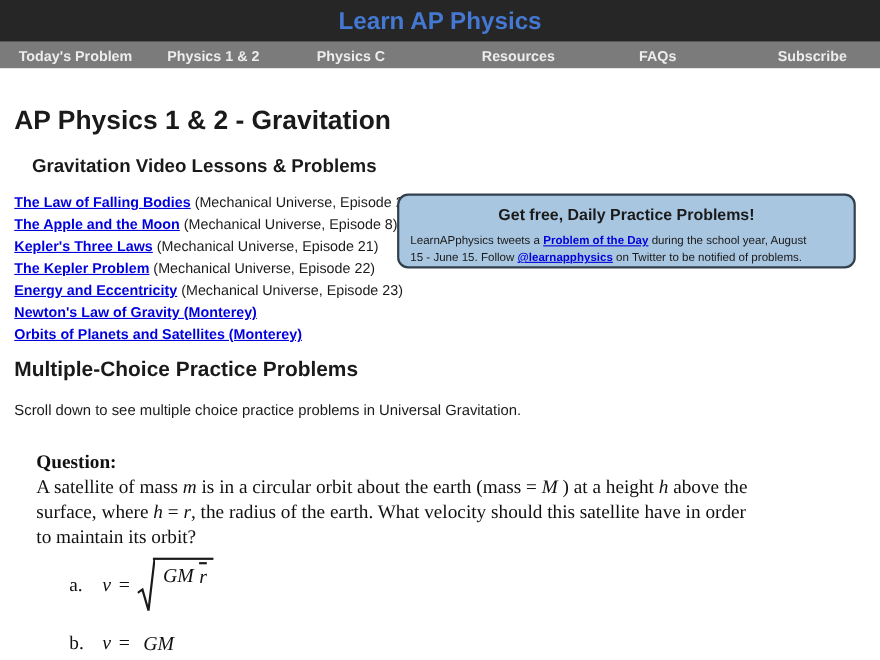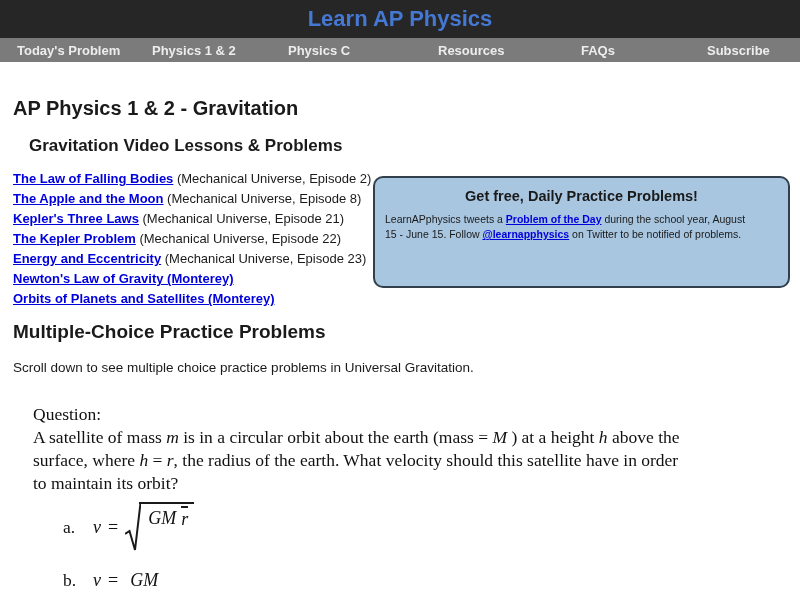--- a/index.html
+++ b/index.html
@@ -30,39 +30,39 @@
     text-decoration: none; cursor: pointer; white-space: nowrap;
   }
   .nav-item:nth-child(1) { width: 135px; }
   .nav-item:nth-child(2) { width: 136px; }
   .nav-item:nth-child(3) { width: 150px; }
   .nav-item:nth-child(4) { width: 143px; }
   .nav-item:nth-child(5) { width: 126px; }
   
   .main-area { position: relative; padding-left: 13px; }
   .page-title {
-    font-size: 20px; font-weight: bold; line-height: 1.2;
+    font-size: 24px; font-weight: bold; line-height: 1.2;
     margin: 34px 0 0 0;
   }
   .video-heading {
     font-size: 17px; font-weight: bold; line-height: 1.25;
     margin: 15px 0 0 16px;
   }
   .lessons { list-style: none; margin: 13px 0 0 0; padding: 0; }
   .lessons li {
     height: 20px; line-height: 20px; font-size: 13px; white-space: nowrap;
   }
   .lessons a {
     color: #0000dd; font-weight: bold; text-decoration: underline; cursor: pointer;
   }
   .lessons .suffix { color: #1a1a1a; }
   
   .promo-box {
-    position: absolute; left: 373px; top: 80px;
-    width: 417px; height: 112px;
+    position: absolute; left: 361px; top: 80px;
+    width: 417px; height: 68px;
     background: #a9c6e0; border: 2px solid #32404e; border-radius: 10px;
   }
   .promo-title {
     text-align: center; font-size: 14.5px; font-weight: bold;
     margin-top: 10px;
   }
   .promo-body {
     margin: 8px 8px 0 10px; font-size: 10.5px; line-height: 15px;
   }
   .promo-line { white-space: nowrap; }
@@ -74,21 +74,21 @@
     font-size: 19px; font-weight: bold; line-height: 1.25;
     margin: 11px 0 0 0;
   }
   .practice-desc { font-size: 13.5px; margin: 16px 0 0 0; }
   
   .question {
     margin: 28px 0 0 20px;
     font-family: "Liberation Serif", serif;
     font-size: 17.5px; color: #111;
   }
-  .q-label { font-weight: normal; line-height: 23px; }
+  .q-label { font-weight: bold; line-height: 23px; }
   .q-line { line-height: 23px; white-space: nowrap; }
   .q-line i { font-style: italic; }
   .option { display: flex; align-items: center; margin: 7px 0 0 30px; }
   .option-b { margin-top: 17px; }
   .opt-label { width: 30px; font-size: 17.5px; }
   .formula { display: flex; align-items: center; font-size: 18px; }
   .fvar { font-style: italic; }
   .eq { margin: 0 7px; }
   .sqrt { display: flex; align-items: flex-start; }
   .rad { display: block; }

